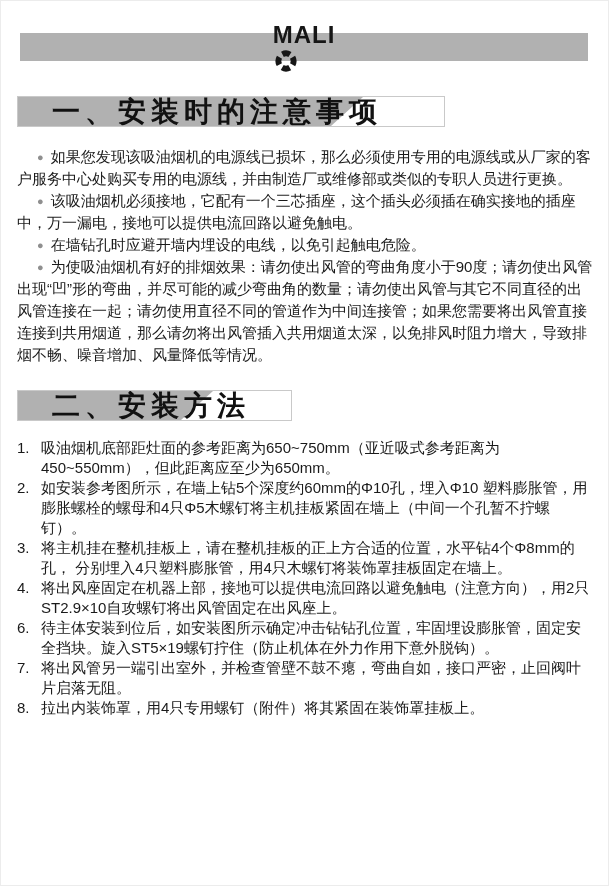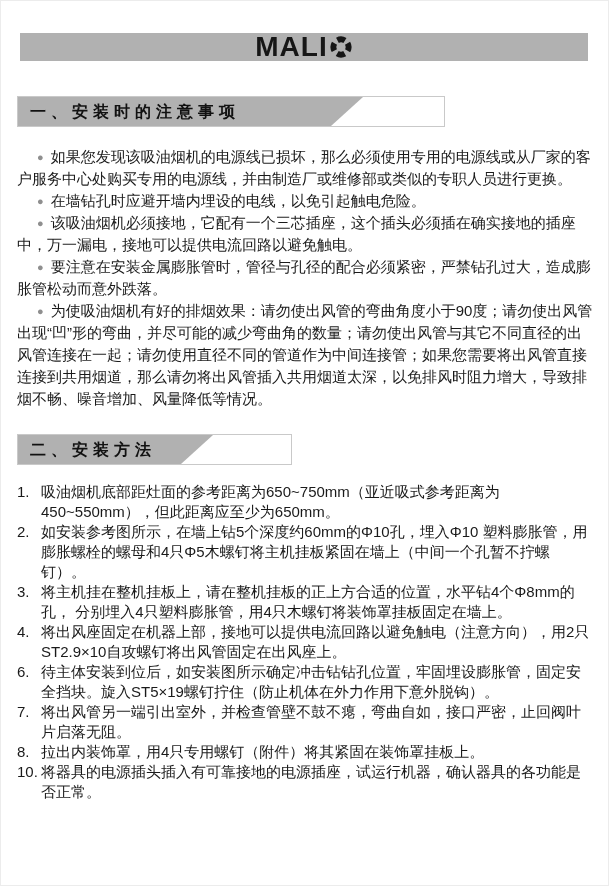--- a/index.html
+++ b/index.html
@@ -13,22 +13,22 @@
     overflow:hidden;
   }
   
   .logo-bar {
     margin:33px 21px 0 20px;
     height:28px;
     background:#b1b1b1;
     display:flex; align-items:center; justify-content:center;
   }
   .logo {
-    display:flex; align-items:center;
-    font-size:28px; font-weight:bold; letter-spacing:1px; color:#161616;
+    display:flex; 
+    font-size:24px; font-weight:bold; letter-spacing:1px; color:#161616;flex-direction:column;
   }
   .logo-o { margin-left:1px; display:block; }
   
   .secbar {
     position:relative;
     margin-left:17px;
     height:29px;
     border:1px solid #c9c9c9;
     background:#fff;
     overflow:hidden;
@@ -39,23 +39,24 @@
     position:absolute; inset:0;
     background:#b1b1b1;
   }
   .g1 { clip-path:polygon(0 0, 345px 0, 313px 100%, 0 100%); }
   .g2 { clip-path:polygon(0 0, 195px 0, 163px 100%, 0 100%); }
   .secbar-title {
     position:relative;
     display:block;
     padding-left:12px;
     line-height:29px;
-    font-size:16px; font-weight:bold; letter-spacing:5px;
+    font-size:28px; font-weight:bold; letter-spacing:5px;
     color:#111;
     white-space:nowrap;
+    margin-left:22px;
   }
   
   .content { padding:0 16px 0 17px; }
   .bullets { margin-top:19px; font-size:15px; line-height:22px; }
   .bullet-p { margin:0; text-indent:20px; }
   .bullet {
     color:#8f8f8f; font-size:11px;
     margin-right:7px; vertical-align:1px;
   }
   .steps { margin-top:17px; font-size:15px; line-height:20px; padding-left:24px; }
@@ -80,25 +81,24 @@
     <div class="secbar-gray g1"></div>
     <span class="secbar-title">一、安装时的注意事项</span>
   </div>
 
   <div class="content">
 
     <div class="bullets">
 
         <p class="bullet-p"><span class="bullet">●</span><span>如果您发现该吸油烟机的电源线已损坏，那么必须使用专用的电源线或从厂家的客户服务中心处购买专用的电源线，并由制造厂或维修部或类似的专职人员进行更换。</span></p>
 
+        <p class="bullet-p"><span class="bullet">●</span><span>该吸油烟机必须接地，它配有一个三芯插座，这个插头必须插在确实接地的插座中，万一漏电，接地可以提供电流回路以避免触电。</span></p>
+
         <p class="bullet-p"><span class="bullet">●</span><span>在墙钻孔时应避开墙内埋设的电线，以免引起触电危险。</span></p>
 
-        <p class="bullet-p"><span class="bullet">●</span><span>该吸油烟机必须接地，它配有一个三芯插座，这个插头必须插在确实接地的插座中，万一漏电，接地可以提供电流回路以避免触电。</span></p>
-
-        <p class="bullet-p"><span class="bullet">●</span><span>要注意在安装金属膨胀管时，管径与孔径的配合必须紧密，严禁钻孔过大，造成膨胀管松动而意外跌落。</span></p>
 
         <p class="bullet-p"><span class="bullet">●</span><span>为使吸油烟机有好的排烟效果：请勿使出风管的弯曲角度小于90度；请勿使出风管出现“凹”形的弯曲，并尽可能的减少弯曲角的数量；请勿使出风管与其它不同直径的出风管连接在一起；请勿使用直径不同的管道作为中间连接管；如果您需要将出风管直接连接到共用烟道，那么请勿将出风管插入共用烟道太深，以免排风时阻力增大，导致排烟不畅、噪音增加、风量降低等情况。</span></p>
 
       </div>
 
   </div>
 
   <div class="secbar secbar2">
     <div class="secbar-gray g2"></div>
     <span class="secbar-title">二、安装方法</span>
@@ -117,18 +117,17 @@
         <p class="step"><span class="num">4.</span><span>将出风座固定在机器上部，接地可以提供电流回路以避免触电（注意方向），用2只ST2.9×10自攻螺钉将出风管固定在出风座上。</span></p>
 
 
         <p class="step"><span class="num">6.</span><span>待主体安装到位后，如安装图所示确定冲击钻钻孔位置，牢固埋设膨胀管，固定安全挡块。旋入ST5×19螺钉拧住（防止机体在外力作用下意外脱钩）。</span></p>
 
         <p class="step"><span class="num">7.</span><span>将出风管另一端引出室外，并检查管壁不鼓不瘪，弯曲自如，接口严密，止回阀叶片启落无阻。</span></p>
 
         <p class="step"><span class="num">8.</span><span>拉出内装饰罩，用4只专用螺钉（附件）将其紧固在装饰罩挂板上。</span></p>
 
 
-        <p class="step"><span class="num">10.</span><span>将器具的电源插头插入有可靠接地的电源插座，试运行机器，确认器具的各功能是否正常。</span></p>
       </div>
 
   </div>
 
 </div>
 
 </body></html>

